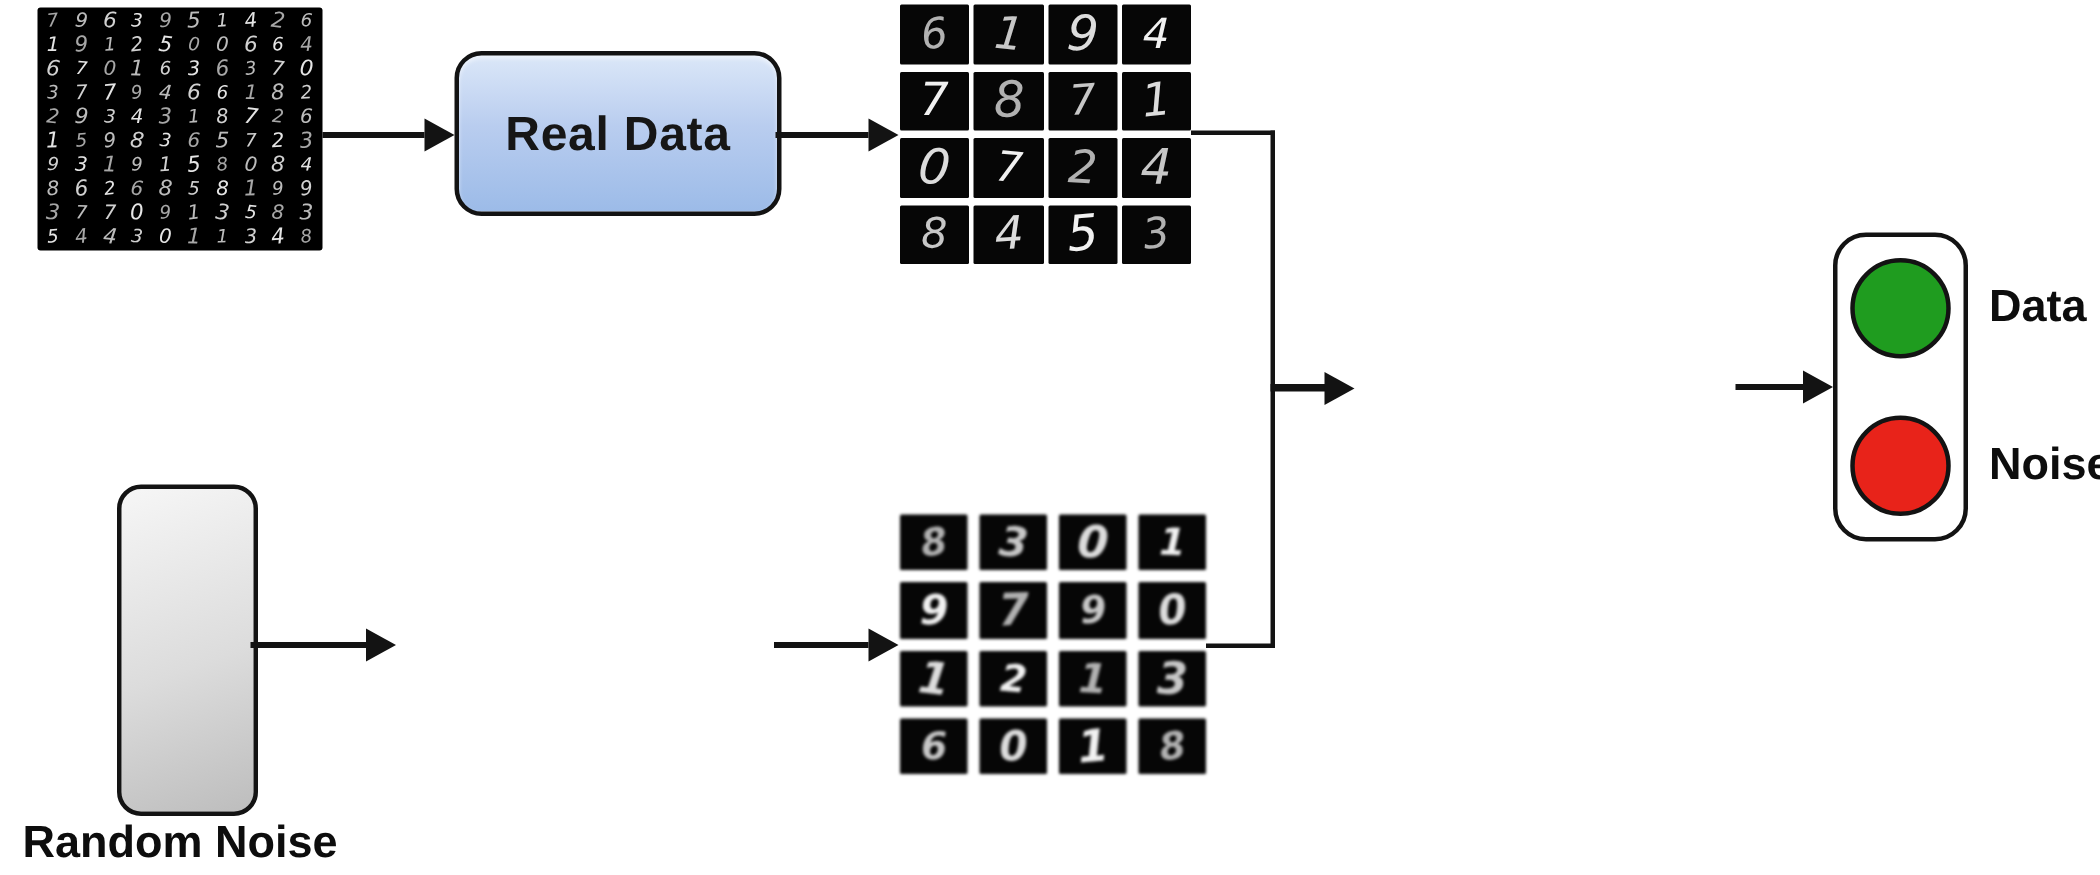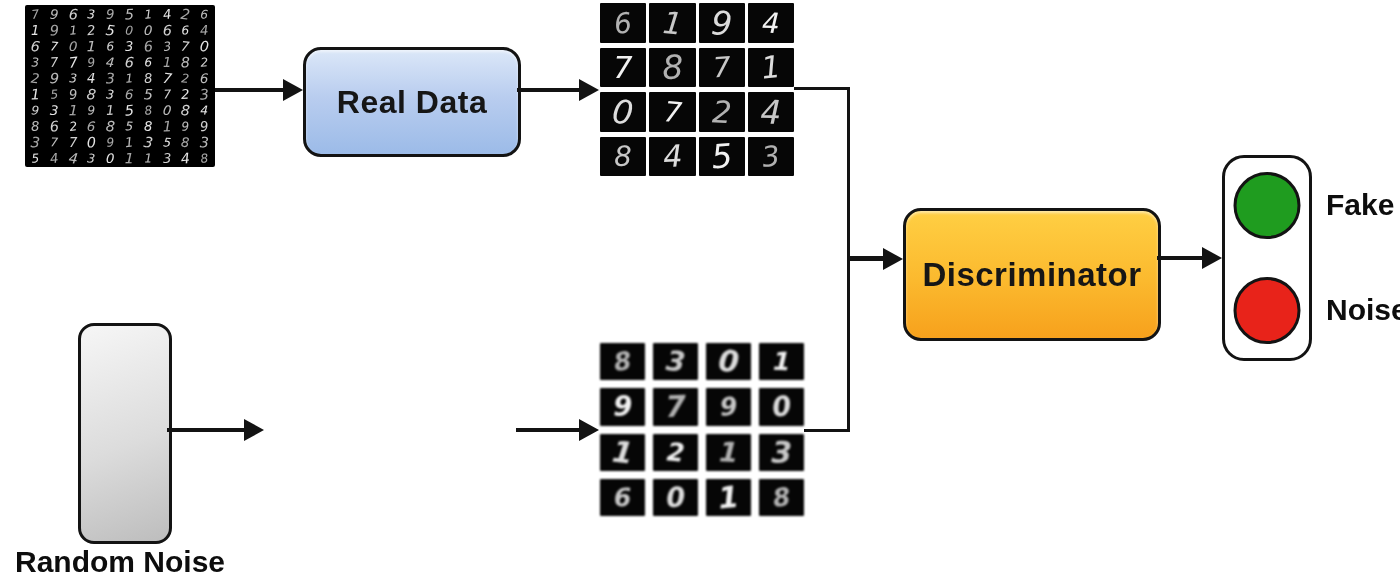--- a/index.html
+++ b/index.html
@@ -14,21 +14,20 @@
   .canvas{
     position:relative; width:1400px; height:583px; background:#ffffff;
     font-family:"Liberation Sans", sans-serif; overflow:hidden;
   }
   
   .node{
     position:absolute; border:3.5px solid var(--ink); border-radius:18px;
     display:flex; align-items:center; justify-content:center;
     font-weight:bold; color:#161616; letter-spacing:0.5px;
     box-shadow:inset 0 2px 3px rgba(255,255,255,0.55);
-    margin-top:13px;
   }
   .node-real{ left:303px; top:34px; width:212px; height:104px; font-size:32px;
     background:linear-gradient(to bottom, var(--real-top) 0%, #b9cdef 45%, var(--real-bottom) 100%); }
   .node-gen{ left:263px; top:368px; width:252px; height:128px; font-size:33px;
     background:linear-gradient(to bottom, var(--gen-top) 0%, #e7b5d1 45%, var(--gen-bottom) 100%); }
   .node-disc{ left:903px; top:195px; width:252px; height:127px; font-size:33px;
     background:linear-gradient(to bottom, var(--disc-top) 0%, #fbb92e 55%, var(--disc-bottom) 100%); }
   .node-noise{
     position:absolute; left:78px; top:323px; width:88px; height:215px;
     border:3.5px solid var(--ink); border-radius:16px;
@@ -504,27 +503,24 @@
         <span style="display: inline-block; transform: rotate(-7deg) scale(0.9); opacity: 0.72;">8</span>
       </div>
     </div>
 
   <div class="hl" style="left:794px; top:87px; width:56px; height:3px;"></div>
   <div class="hl" style="left:804px; top:429px; width:46px; height:3px;"></div>
   <div class="vl" style="left:847px; top:87px; width:3px; height:345px;"></div>
   <div class="hl" style="left:847px; top:256px; width:37px; height:5px;"></div>
   <div class="ah" style="left:883px; top:247.5px;"></div>
 
-  <div class="node node-disc">
-    <span>Discriminator</span>
-  </div>
 
   <div class="hl" style="left:1157px; top:256px; width:46px; height:4px;"></div>
   <div class="ah" style="left:1202px; top:247px;"></div>
 
   <div class="light-box">
     <div class="light light-green"></div>
     <div class="light light-red"></div>
   </div>
-  <div class="out-label out-real">Fake</div>
+  <div class="out-label out-real">Data</div>
   <div class="out-label out-fake">Noise</div>
 
 </div>
 
 </body></html>

